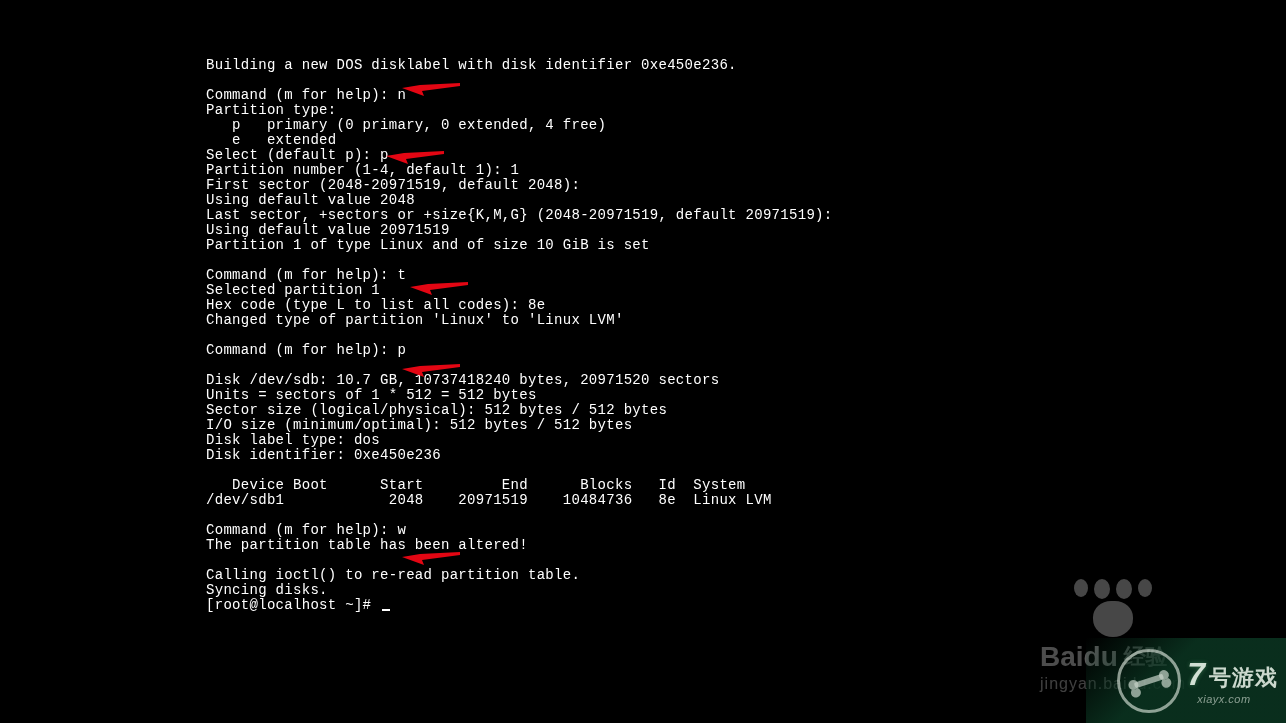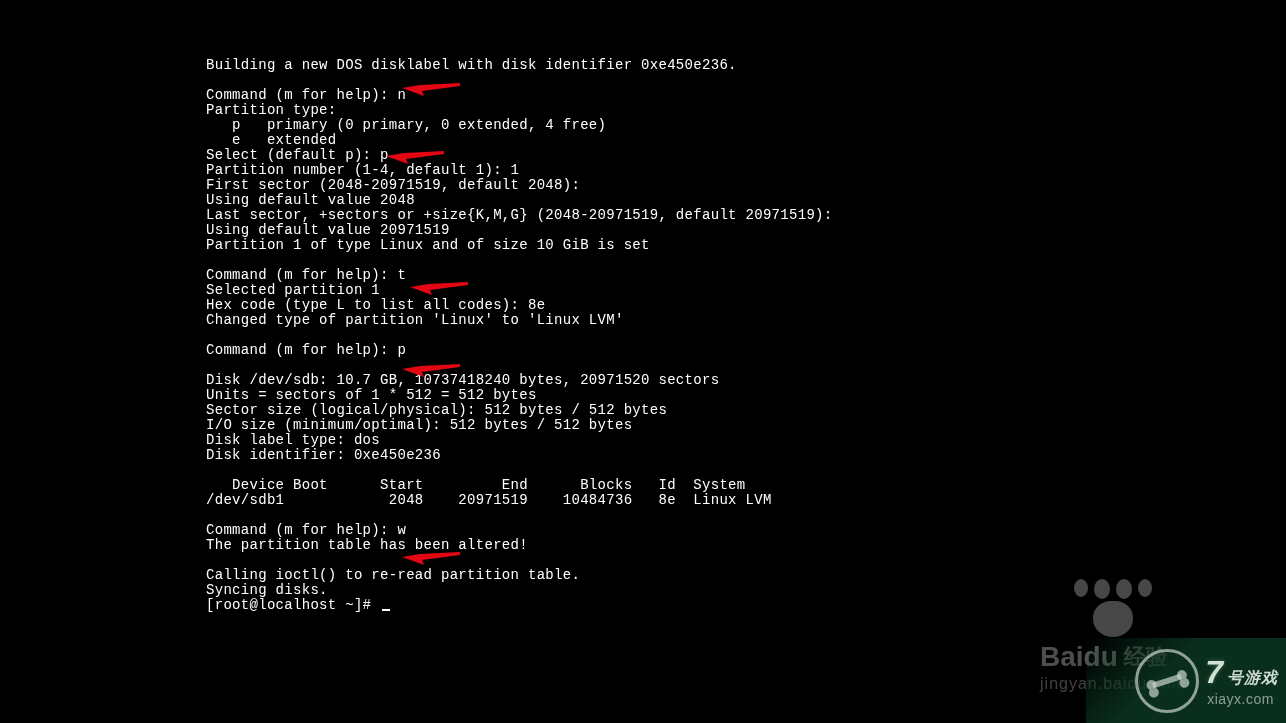--- a/index.html
+++ b/index.html
@@ -109,22 +109,22 @@
   .watermark-corner .ring .bone::after {
     content:""; position:absolute; width:10px; height:10px;
     background: rgba(220,230,220,0.7); border-radius:50%;
   }
   .watermark-corner .ring .bone::before { left:-6px; top:-3px; box-shadow: 0 8px 0 rgba(220,230,220,0.7); }
   .watermark-corner .ring .bone::after { right:-6px; top:-3px; box-shadow: 0 8px 0 rgba(220,230,220,0.7); }
   .watermark-corner .txt {
     color: rgba(230,240,230,0.88);
     display: flex; flex-direction: column; align-items: flex-start;
   }
-  .watermark-corner .big { font-size: 16px; font-weight: bold; font-style: italic; letter-spacing: 1px; }
-  .watermark-corner .domain { font-size: 14px; color: rgba(220,230,220,0.6); letter-spacing: 0.5px; margin-left: 2px; }
+  .watermark-corner .big { font-size: 22px; font-weight: bold; letter-spacing: 1px; }
+  .watermark-corner .domain { font-size: 11px; color: rgba(220,230,220,0.6); letter-spacing: 0.5px; margin-left: 10px; font-style: italic; }
   .watermark-corner .seven {
     font-size: 32px; font-weight: bold; font-style: italic;
     color: rgba(230,240,230,0.9);
     margin-right: 4px;
     text-shadow: 0 0 4px rgba(120,200,140,0.4);
   }
 </style>
 </head>
 <body>
 

